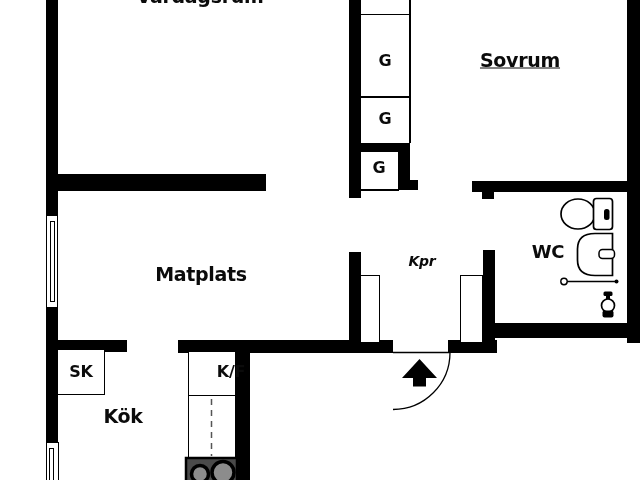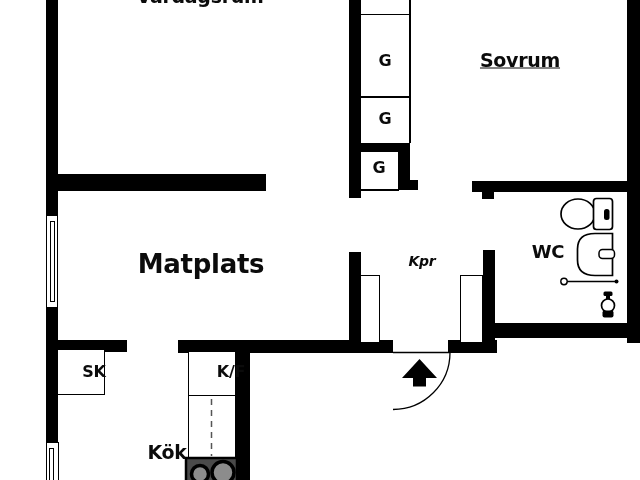--- a/index.html
+++ b/index.html
@@ -56,28 +56,28 @@
   <div class="leaf" style="left:360px;top:275px;width:20px;height:68px;"></div>
   <div class="leaf" style="left:460px;top:275px;width:23px;height:68px;"></div>
 
   <div class="win-outer" style="left:46px;top:215px;width:12px;height:93px;"></div>
   <div class="win-inner" style="left:49.5px;top:221px;width:5px;height:81px;"></div>
   <div class="win-outer" style="left:45.5px;top:442px;width:13px;height:42px;"></div>
   <div class="win-inner" style="left:49px;top:448px;width:5px;height:36px;"></div>
 
   <div class="lbl" style="left:200px;top:-4px;font-size:19px;">Vardagsrum</div>
   <div class="lbl" style="left:520px;top:60px;font-size:19px;text-decoration:underline;">Sovrum</div>
-  <div class="lbl" style="left:201px;top:264px;font-size:26px;">Matplats</div>
+  <div class="lbl" style="left:201px;top:274px;font-size:19px;">Matplats</div>
   <div class="lbl" style="left:422px;top:261px;font-size:14px;font-style:italic;">Kpr</div>
   <div class="lbl" style="left:538px;top:252px;font-size:18px;margin-left:10px;">WC</div>
-  <div class="lbl" style="left:123px;top:452px;font-size:19px;margin-left:44px;">Kök</div>
+  <div class="lbl" style="left:123px;top:416px;font-size:19px;">Kök</div>
   <div class="lbl" style="left:385px;top:61px;font-size:16px;">G</div>
   <div class="lbl" style="left:385px;top:119px;font-size:16px;">G</div>
   <div class="lbl" style="left:379px;top:168px;font-size:16px;">G</div>
-  <div class="lbl" style="left:94px;top:372px;font-size:16px;">SK</div>
+  <div class="lbl" style="left:81px;top:372px;font-size:16px;">SK</div>
   <div class="lbl" style="left:211px;top:372px;font-size:16px;margin-left:20px;">K/F</div>
 
   <svg class="overlay" width="640" height="480" viewBox="0 0 640 480">
 
     <line x1="393" y1="352.5" x2="450" y2="352.5" stroke="#000" stroke-width="1.6"></line>
     <path d="M450,352.5 A57,57 0 0 1 393,409.5" fill="none" stroke="#000" stroke-width="1.3"></path>
 
     <path d="M402,378 L419.5,359 L437,378 L426,378 L426,386.5 L413,386.5 L413,378 Z" fill="#000"></path>
 
     <ellipse cx="578" cy="214" rx="17" ry="15" fill="#fff" stroke="#000" stroke-width="1.7"></ellipse>

